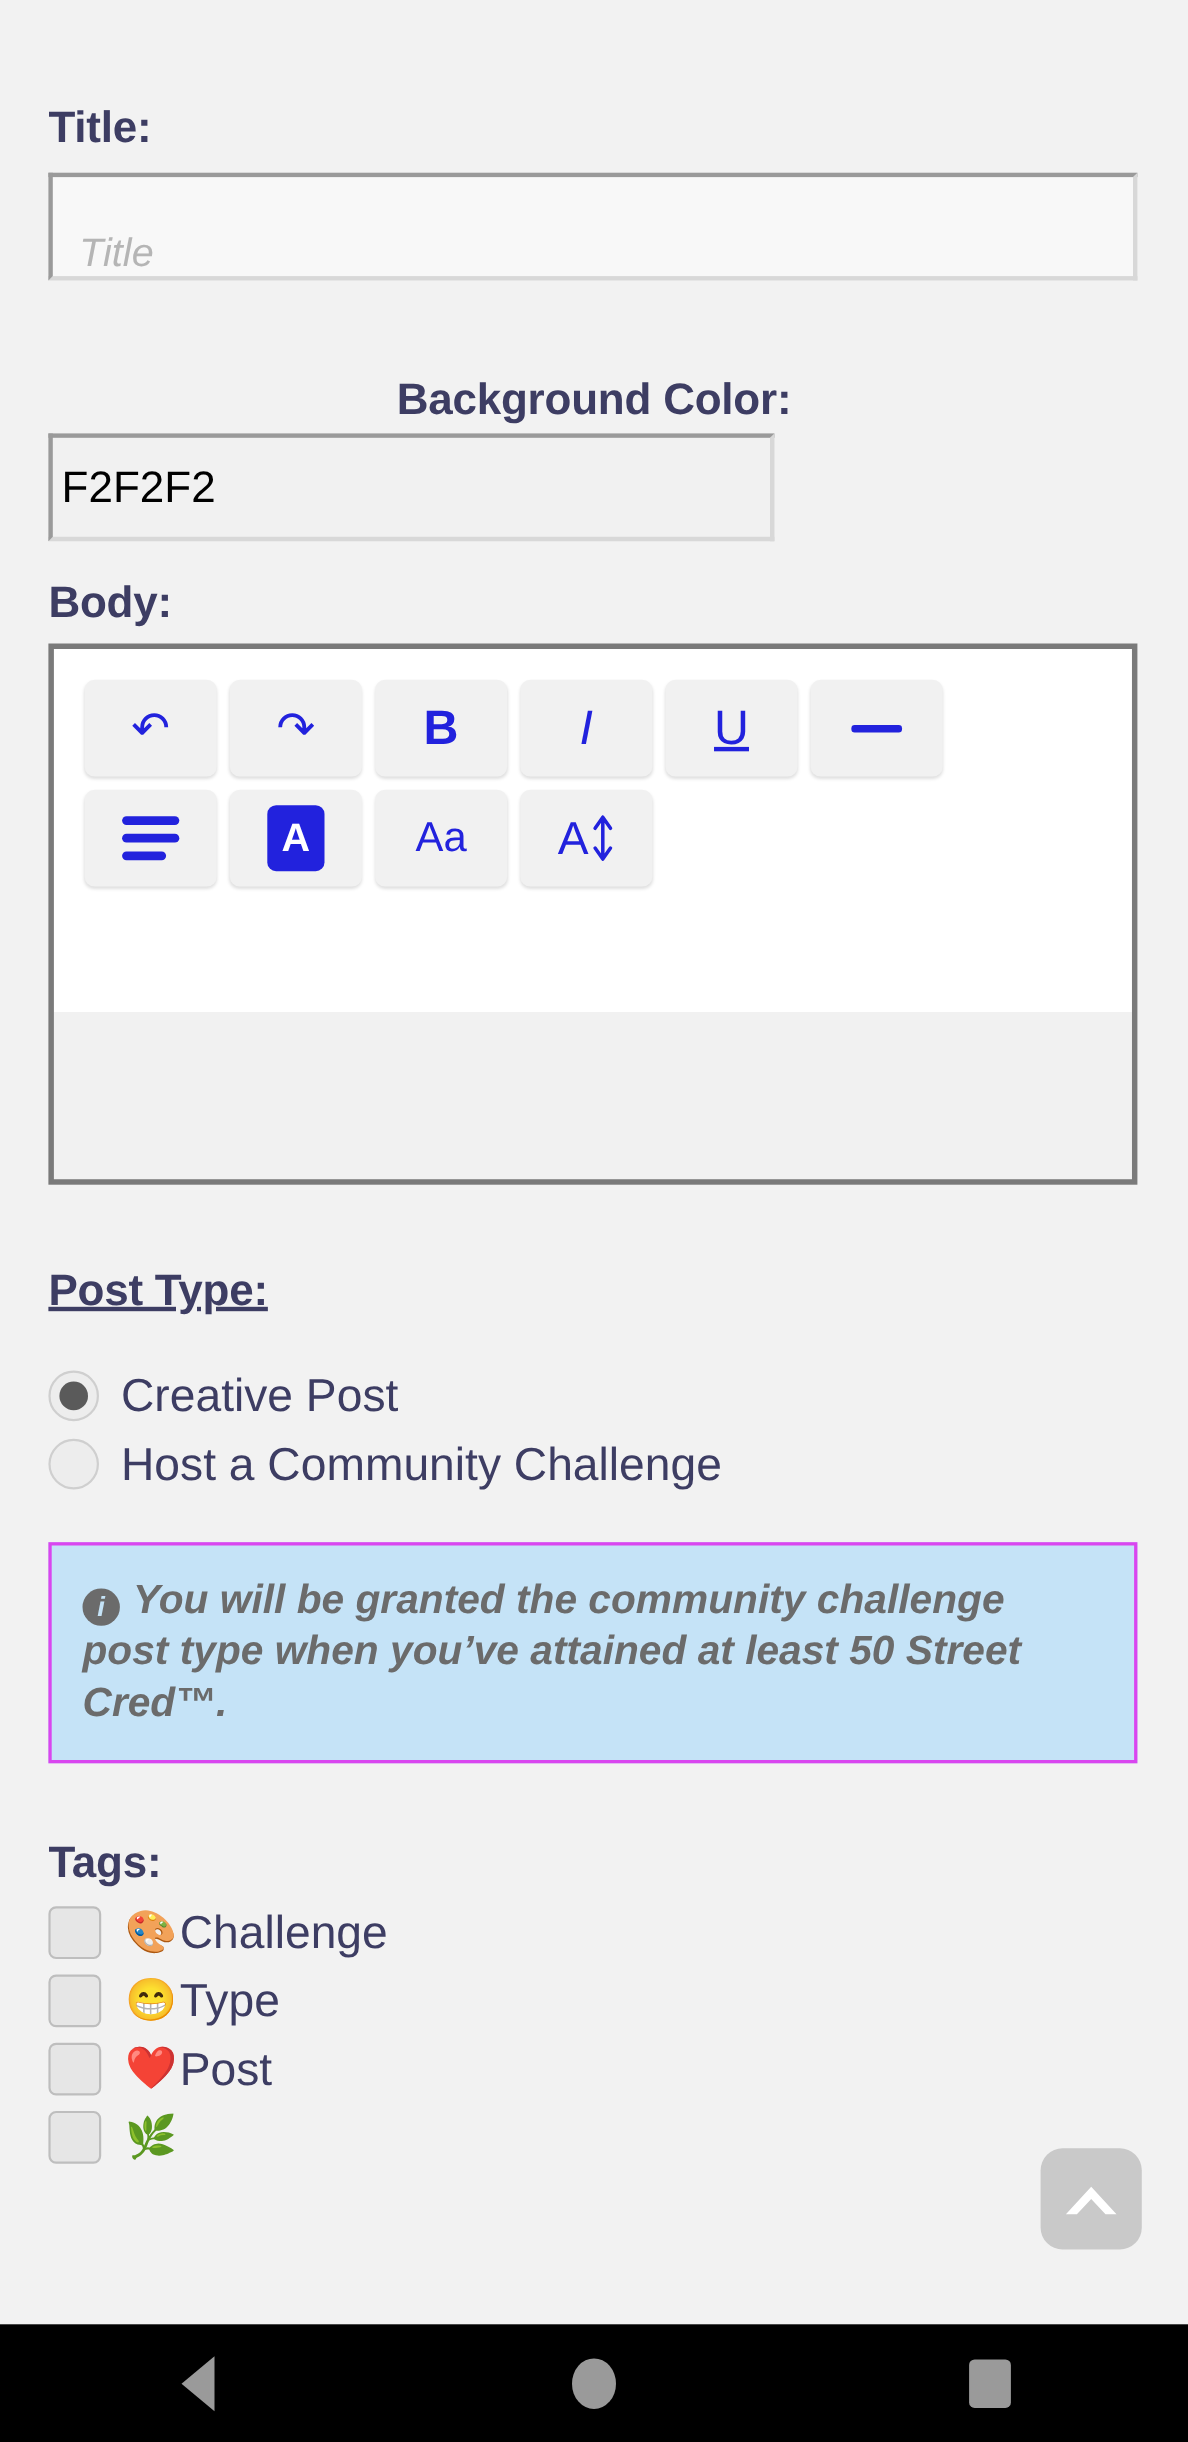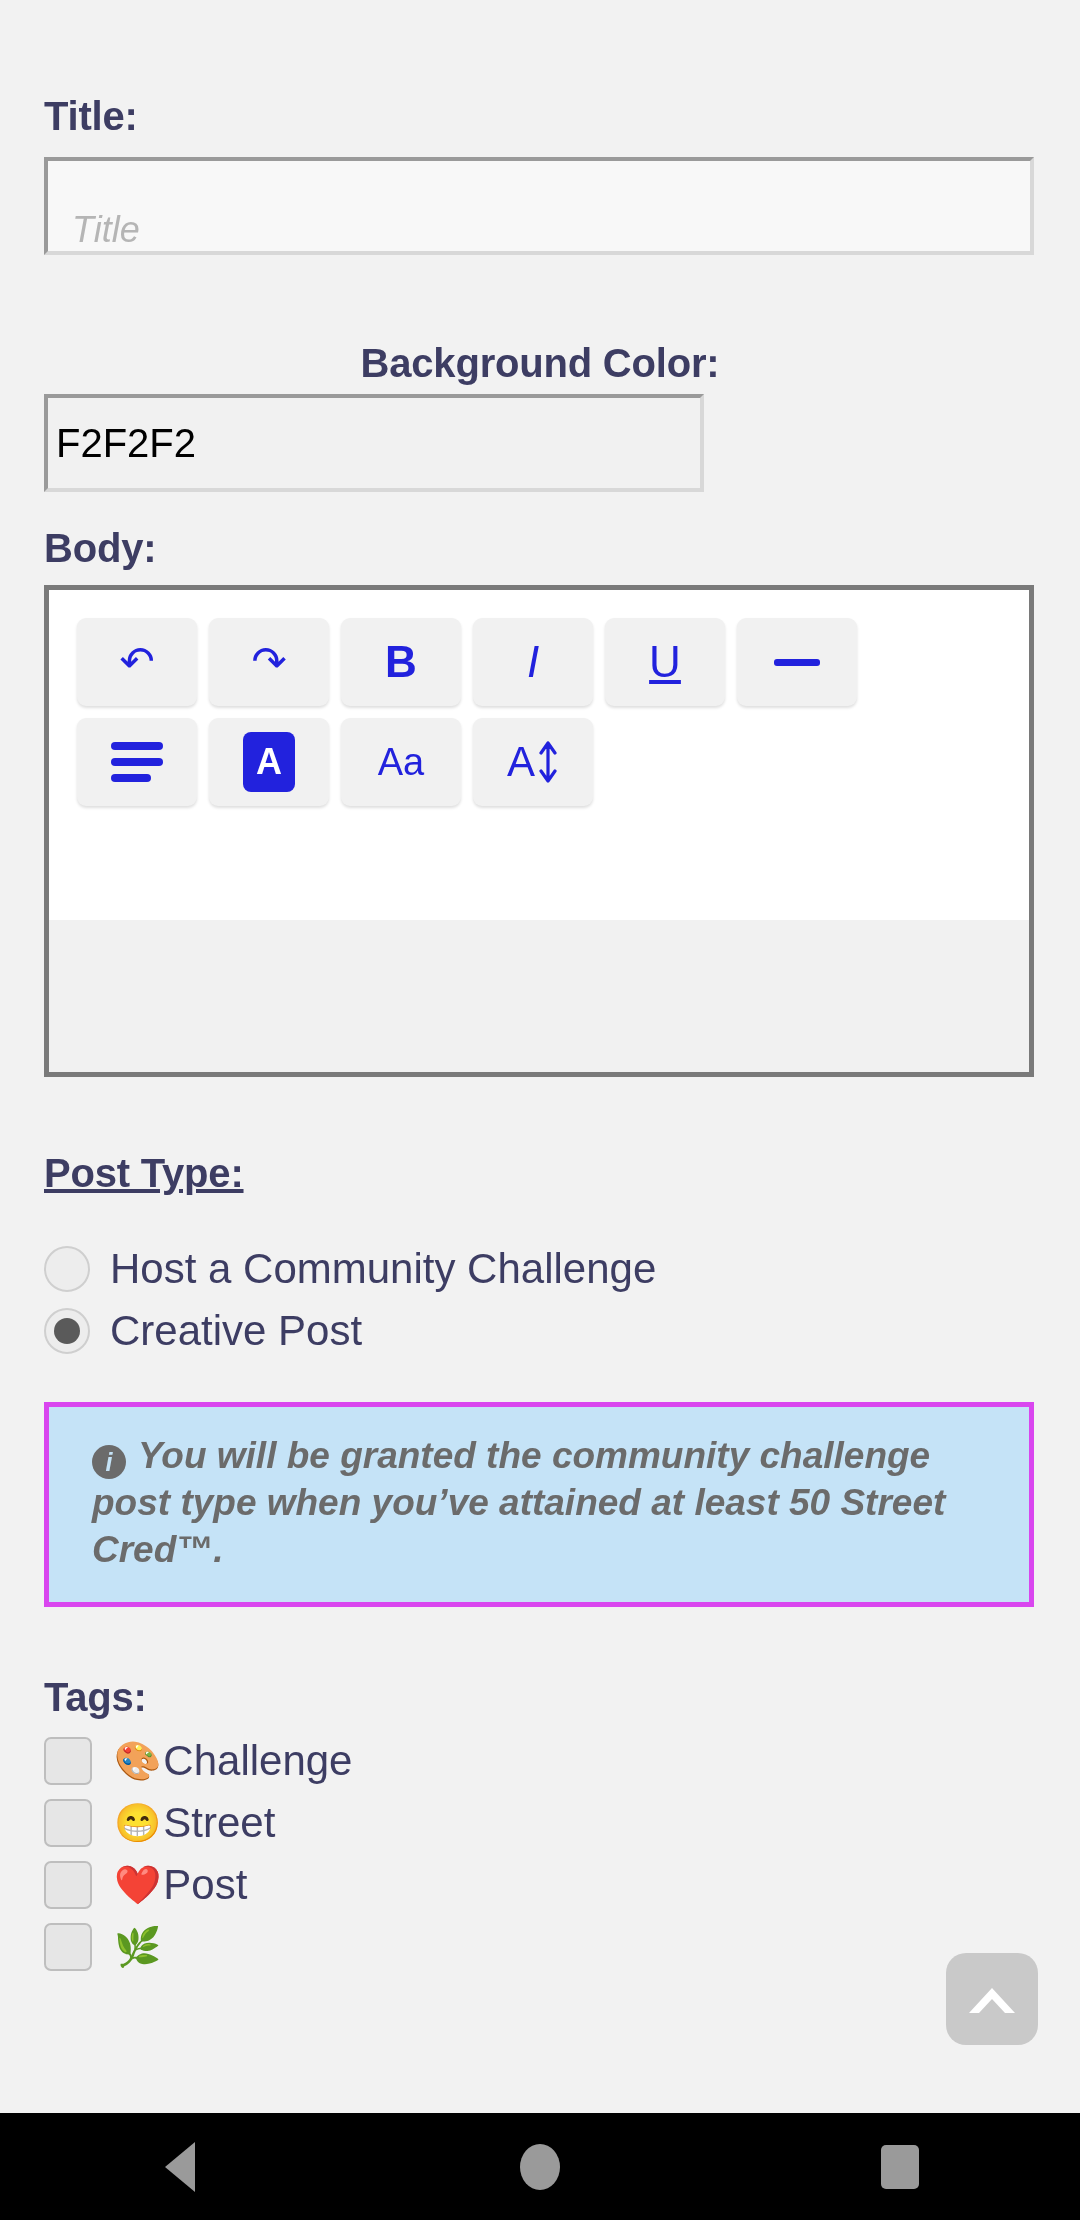--- a/index.html
+++ b/index.html
@@ -182,22 +182,22 @@
   .radio-label {
     color: #3D3D63;
     font-size: 42px;
   }
 
   
   .info-banner {
     margin-top: 40px;
     width: 990px;
     background: #C5E3F7;
-    border: 5px solid #d946ef;
-    padding: 26px 30px 28px 43px;
+    border: 3px solid #d946ef;
+    padding: 26px 30px 28px 28px;
   }
   .info-text {
     color: #6B6B6B;
     font-size: 37px;
     font-style: italic;
     font-weight: bold;
     line-height: 1.27;
   }
   .info-icon {
     display: inline-block;
@@ -360,29 +360,29 @@
 
         </div>
         <div class="editor-body-area"></div>
       </div>
     </div>
 
     <div class="posttype-block">
       <div class="field-label posttype-label">Post Type:</div>
 
       <div class="radio-row">
-        <span class="radio"></span>
-        <span class="radio-label">Host a Community Challenge</span>
-      </div>
-
-      <div class="radio-row">
         <span class="radio">
           <span class="dot"></span>
         </span>
         <span class="radio-label">Creative Post</span>
+      </div>
+
+      <div class="radio-row">
+        <span class="radio"></span>
+        <span class="radio-label">Host a Community Challenge</span>
       </div>
     </div>
 
     <div class="info-banner">
       <div class="info-text">
         <span class="info-icon">i</span><span>You will be granted the community challenge post type when you’ve attained at least 50 Street Cred™.</span>
       </div>
     </div>
 
     <div class="tags-block">
@@ -393,21 +393,21 @@
         <span class="tag-name">
           <span class="tag-emoji">🎨</span>
             <span>Challenge</span>
         </span>
       </div>
 
       <div class="tag-row">
         <span class="checkbox"></span>
         <span class="tag-name">
           <span class="tag-emoji">😁</span>
-            <span>Street</span>
+            <span>Type</span>
         </span>
       </div>
 
       <div class="tag-row">
         <span class="checkbox"></span>
         <span class="tag-name">
           <span class="tag-emoji">❤️</span>
             <span>Post</span>
         </span>
       </div>

